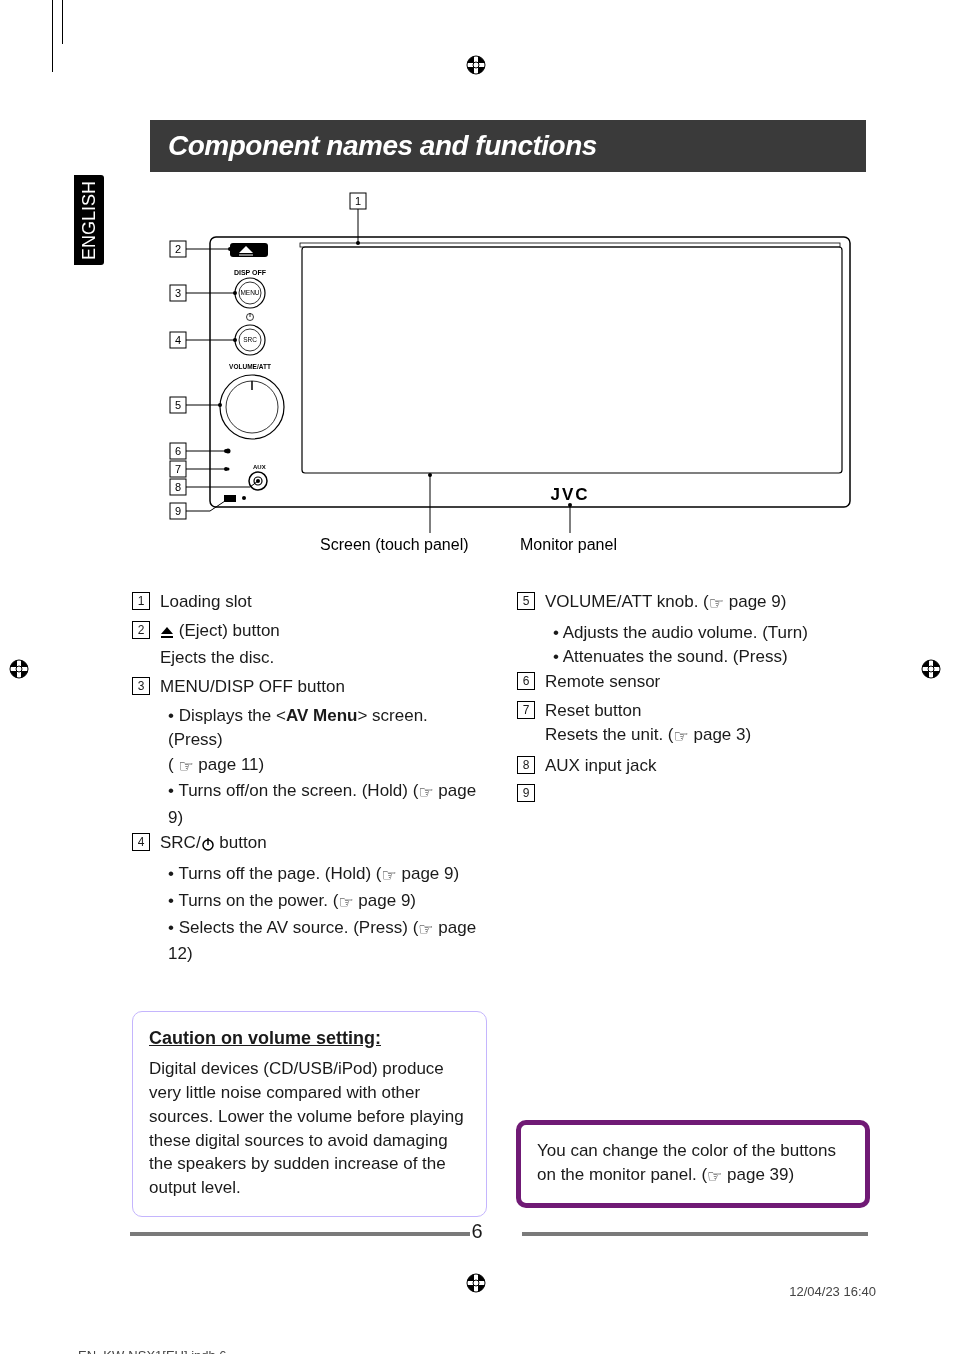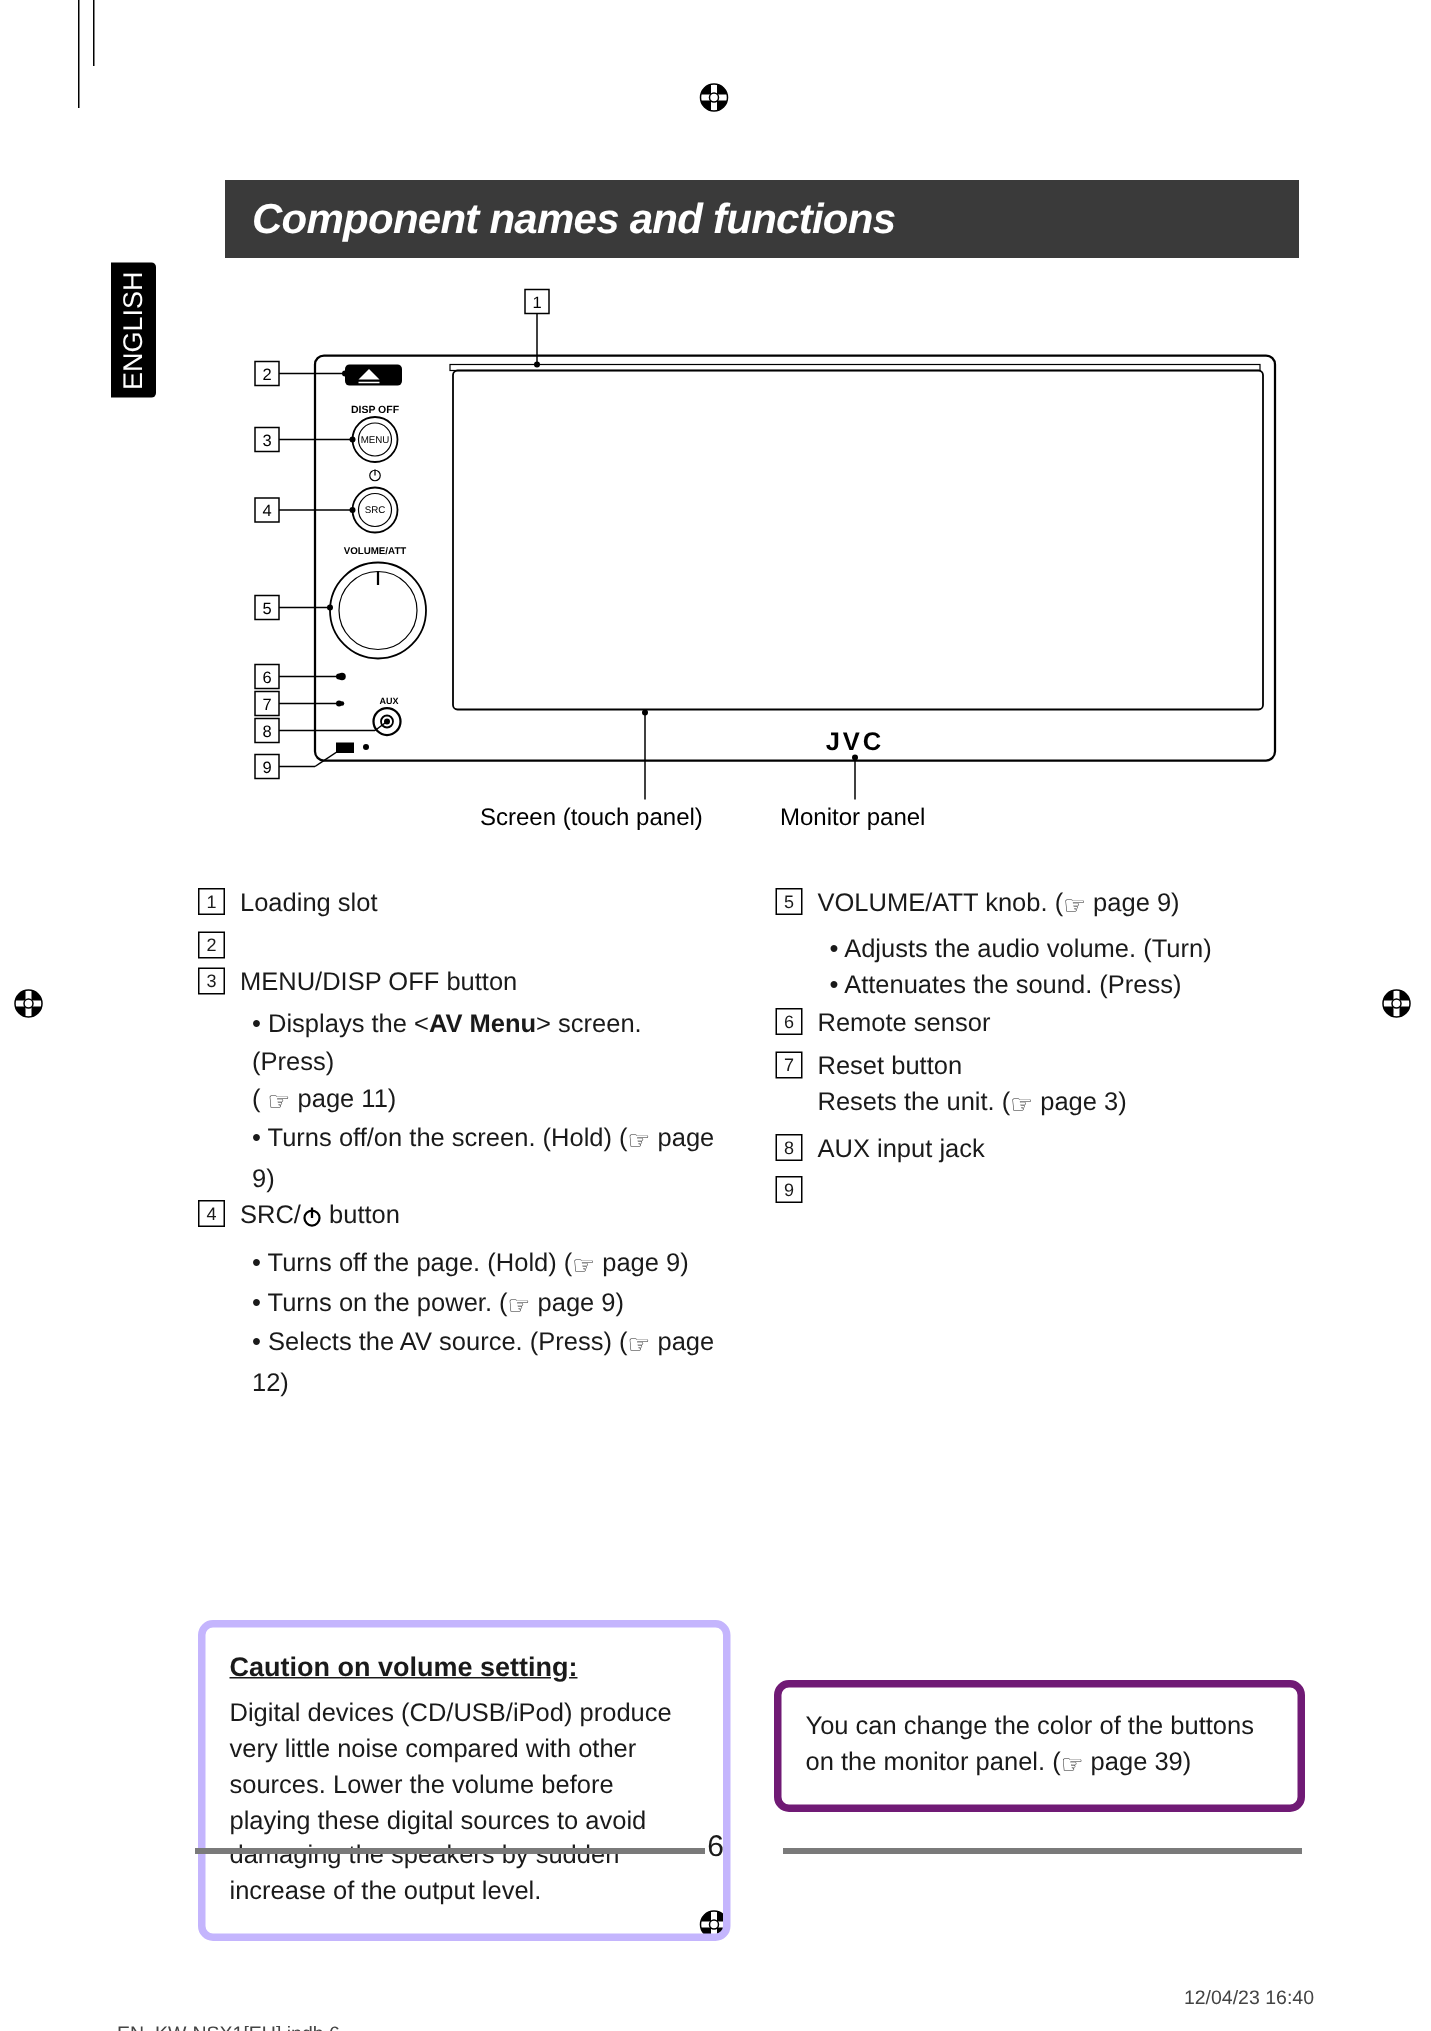--- a/index.html
+++ b/index.html
@@ -33,33 +33,33 @@
   .col { flex: 1; }
   .item { display:flex; align-items:flex-start; margin-bottom: 4px; }
   .numbox { display:inline-block; min-width: 18px; height: 18px; border: 1px solid #000; text-align:center; font-size: 12px; line-height: 16px; margin-right: 10px; margin-top: 2px; }
   ul.bullets { list-style: none; padding-left: 36px; }
   ul.bullets li::before { content: "• "; }
   .ind { padding-left: 28px; text-align: right; }
   .boldmenu { font-weight: 700; }
   .ptr { display:inline-block; vertical-align:-2px; }
 
   
-  .caution { position: absolute; left: 132px; top: 1080px; width: 355px; border: 5px solid #c4b5fd; border-radius: 10px; padding: 14px 16px 16px; font-size: 17px; line-height: 1.4; }
+  .caution { position: absolute; left: 132px; top: 1011px; width: 355px; border: 1px solid #c4b5fd; border-radius: 10px; padding: 14px 16px 16px; font-size: 17px; line-height: 1.4; }
   .caution h3 { font-size: 18px; font-weight: 700; text-decoration: underline; margin-bottom: 6px; }
 
   
   .colorbox { position: absolute; left: 516px; top: 1120px; width: 354px; border: 5px solid #701a75; border-radius: 10px; padding: 14px 16px; font-size: 17px; line-height: 1.4; }
 
   
   .footer-rule-l { position:absolute; left: 130px; top: 1232px; width: 340px; height: 0; border-top: 4px solid #7a7a7a; }
   .footer-rule-r { position:absolute; left: 522px; top: 1232px; width: 346px; height: 0; border-top: 4px solid #7a7a7a; }
   .page-num { position: absolute; left: 0; right:0; top: 1220px; text-align:center; font-size: 20px; }
 
   .imprint { position:absolute; left: 78px; top: 1348px; font-size: 13px; color: #444; }
-  .imprint-r { position:absolute; right: 78px; top: 1324px; font-size: 13px; color: #444; }
+  .imprint-r { position:absolute; right: 78px; top: 1284px; font-size: 13px; color: #444; }
 
   
   .iicon { display:inline-block; vertical-align:-3px; }
 </style>
 </head>
 <body>
 
 <div class="page">
 
   <div class="crop-v1"></div>
@@ -219,20 +219,27 @@
   <div class="body">
     <div class="col">
 
       <div class="item">
         <span class="numbox">1</span>
         <div><span>Loading slot</span></div>
       </div>
 
       <div class="item">
         <span class="numbox">2</span>
+        <div>
+          <span class="iicon"><svg width="14" height="14">
+                <polygon points="7,2 13,9 1,9" fill="#000"></polygon>
+                <rect x="1" y="11" width="12" height="2" fill="#000"></rect>
+              </svg></span><span> (Eject) button</span><br>
+          <span>Ejects the disc.</span>
+        </div>
       </div>
 
       <div class="item">
         <span class="numbox">3</span>
         <div><span>MENU/DISP OFF button</span></div>
       </div>
       <ul class="bullets">
         <li><span>Displays the &lt;</span><span class="boldmenu">AV Menu</span><span>&gt; screen. (Press)</span><br><span class="ind" style="padding-left:0">( <span class="ptr">☞</span><span> page 11)</span></span></li>
         <li><span>Turns off/on the screen. (Hold) (</span><span class="ptr">☞</span><span> page 9)</span></li>
       </ul>

